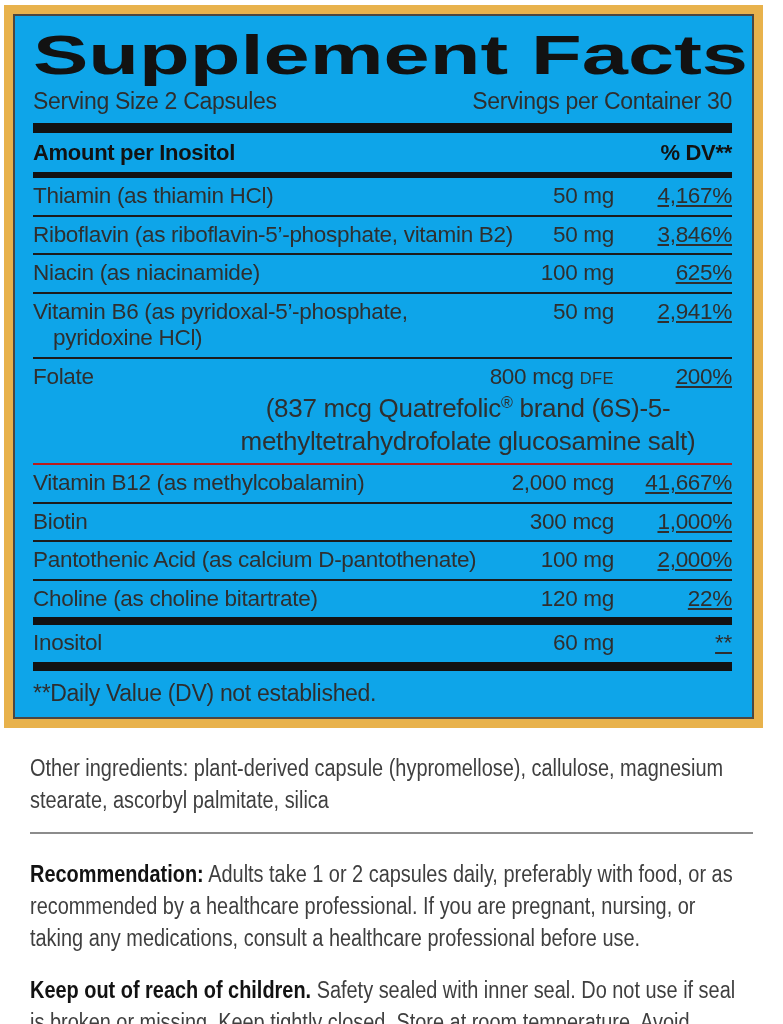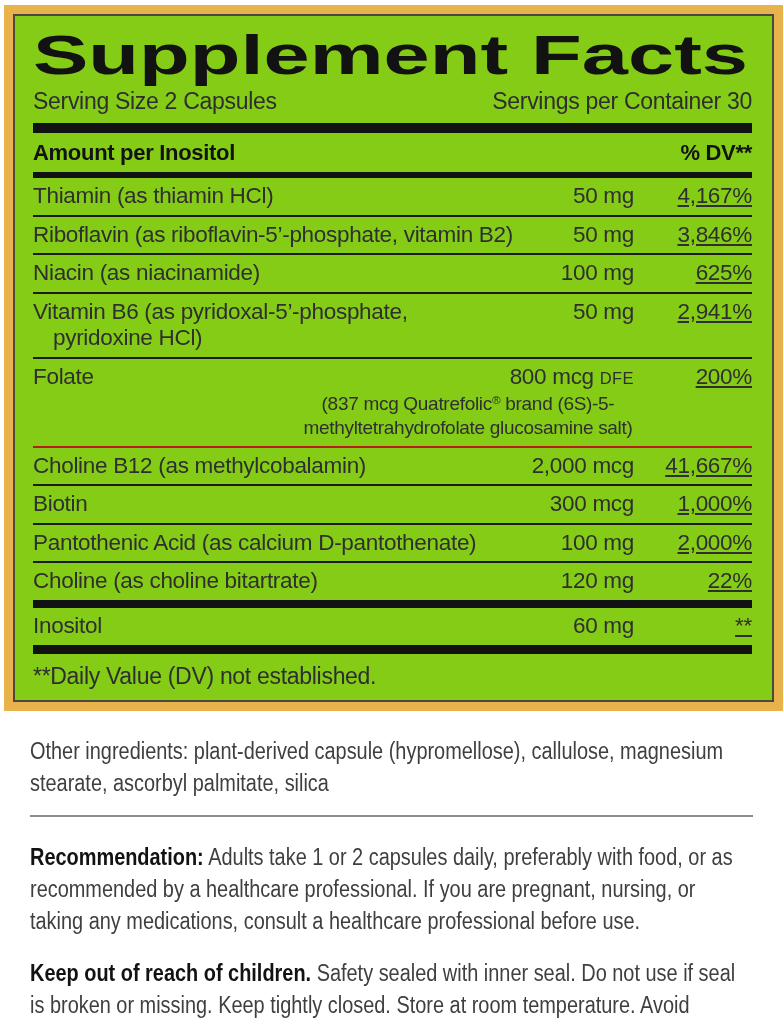--- a/index.html
+++ b/index.html
@@ -4,23 +4,23 @@
 <style>
   html,body{margin:0;padding:0;}
   body{
     width:783px;height:1024px;overflow:hidden;background:#ffffff;
     font-family:"Liberation Sans","DejaVu Sans",sans-serif;
     color:#2f2f2f;
     -webkit-font-smoothing:antialiased;
   }
   
   .facts-outer{
-    margin:5px 0 0 4px;
+    margin:5px 20px 0 4px;
     border:9px solid #E8B24C;
-    background:#84cc16;
+    background:#0ea5e9;
   }
   .facts-inner{
     border:2px solid #4C4741;
     padding:8px 20px 6px 18px;
   }
   .title-svg{display:block;margin:2px 0 2px 0;}
   .title-svg text{
     font-family:"Liberation Sans","DejaVu Sans",sans-serif;
     font-weight:bold;fill:#121212;
   }
@@ -47,21 +47,21 @@
   }
   .t-row:last-of-type{border-bottom:none;}
   .t-name{flex:1 1 auto;padding-left:20px;text-indent:-20px;}
   .t-amt{flex:0 0 auto;white-space:nowrap;margin-left:10px;}
   .t-amt .suffix{font-size:16.5px;letter-spacing:0.4px;}
   .t-dv{flex:0 0 118px;text-align:right;white-space:nowrap;text-decoration:underline;}
   .row-block{border-bottom:2px solid #b91c1c;padding:5px 0 6px 0;}
   .row-block .t-row{border-bottom:none;padding:0;}
   .detail-block{
     margin-left:200px;width:470px;text-align:center;
-    font-size:19px;letter-spacing:-0.3px;line-height:1.25;
+    font-size:26px;letter-spacing:-0.3px;line-height:1.25;
     margin-top:2px;
   }
   .regmark{font-size:0.62em;vertical-align:0.55em;}
   .footnote{
     font-size:23px;letter-spacing:-0.3px;color:#2e2e2e;
     padding:9px 0 4px 0;
   }
   
   .bottom{margin:24px 30px 0 30px;color:#3f3f3f;}
   .squeeze{
@@ -138,21 +138,21 @@
         </span>
         <span class="t-dv">200%</span>
       </div>
       <div class="detail-block">
         <span>(837 mcg Quatrefolic</span><span class="regmark">®</span><span> brand (6S)-5-</span><br>
         <span>methyltetrahydrofolate glucosamine salt)</span>
       </div>
     </div>
 
     <div class="t-row">
-      <span class="t-name">Choline B12 (as methylcobalamin)</span>
+      <span class="t-name">Vitamin B12 (as methylcobalamin)</span>
       <span class="t-amt">2,000 mcg</span>
       <span class="t-dv">41,667%</span>
     </div>
 
     <div class="t-row">
       <span class="t-name">Biotin</span>
       <span class="t-amt">300 mcg</span>
       <span class="t-dv">1,000%</span>
     </div>
 

